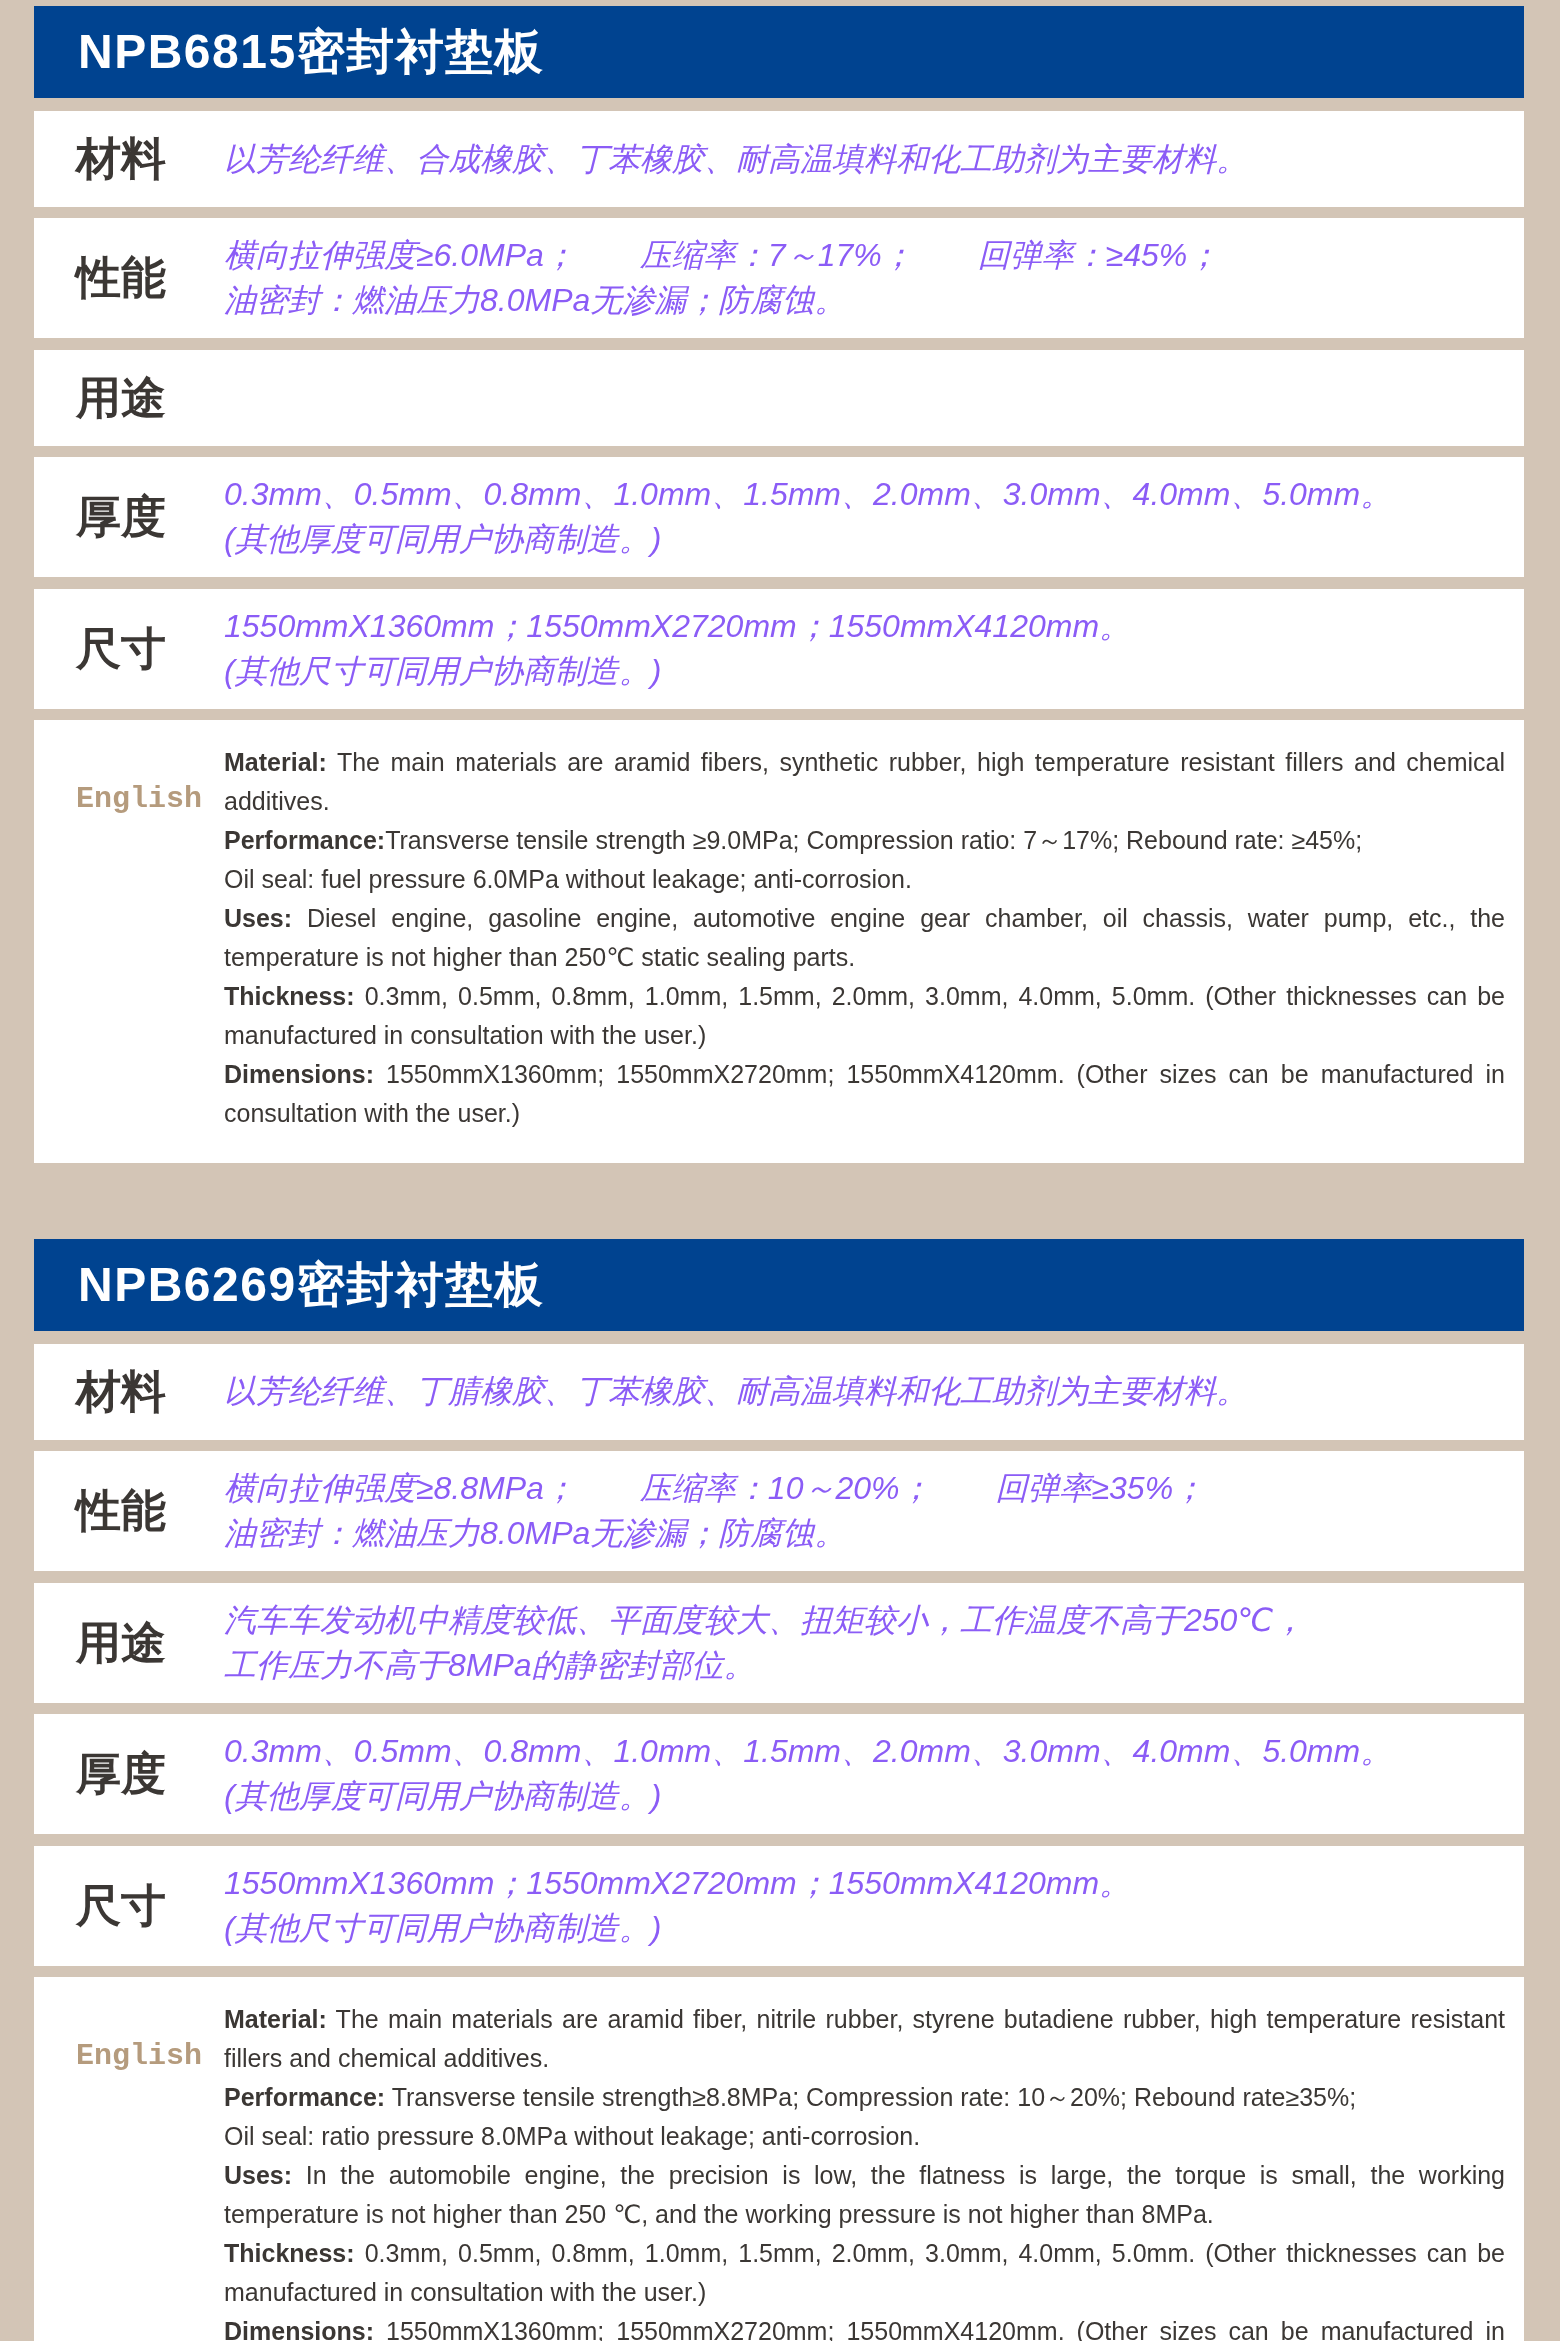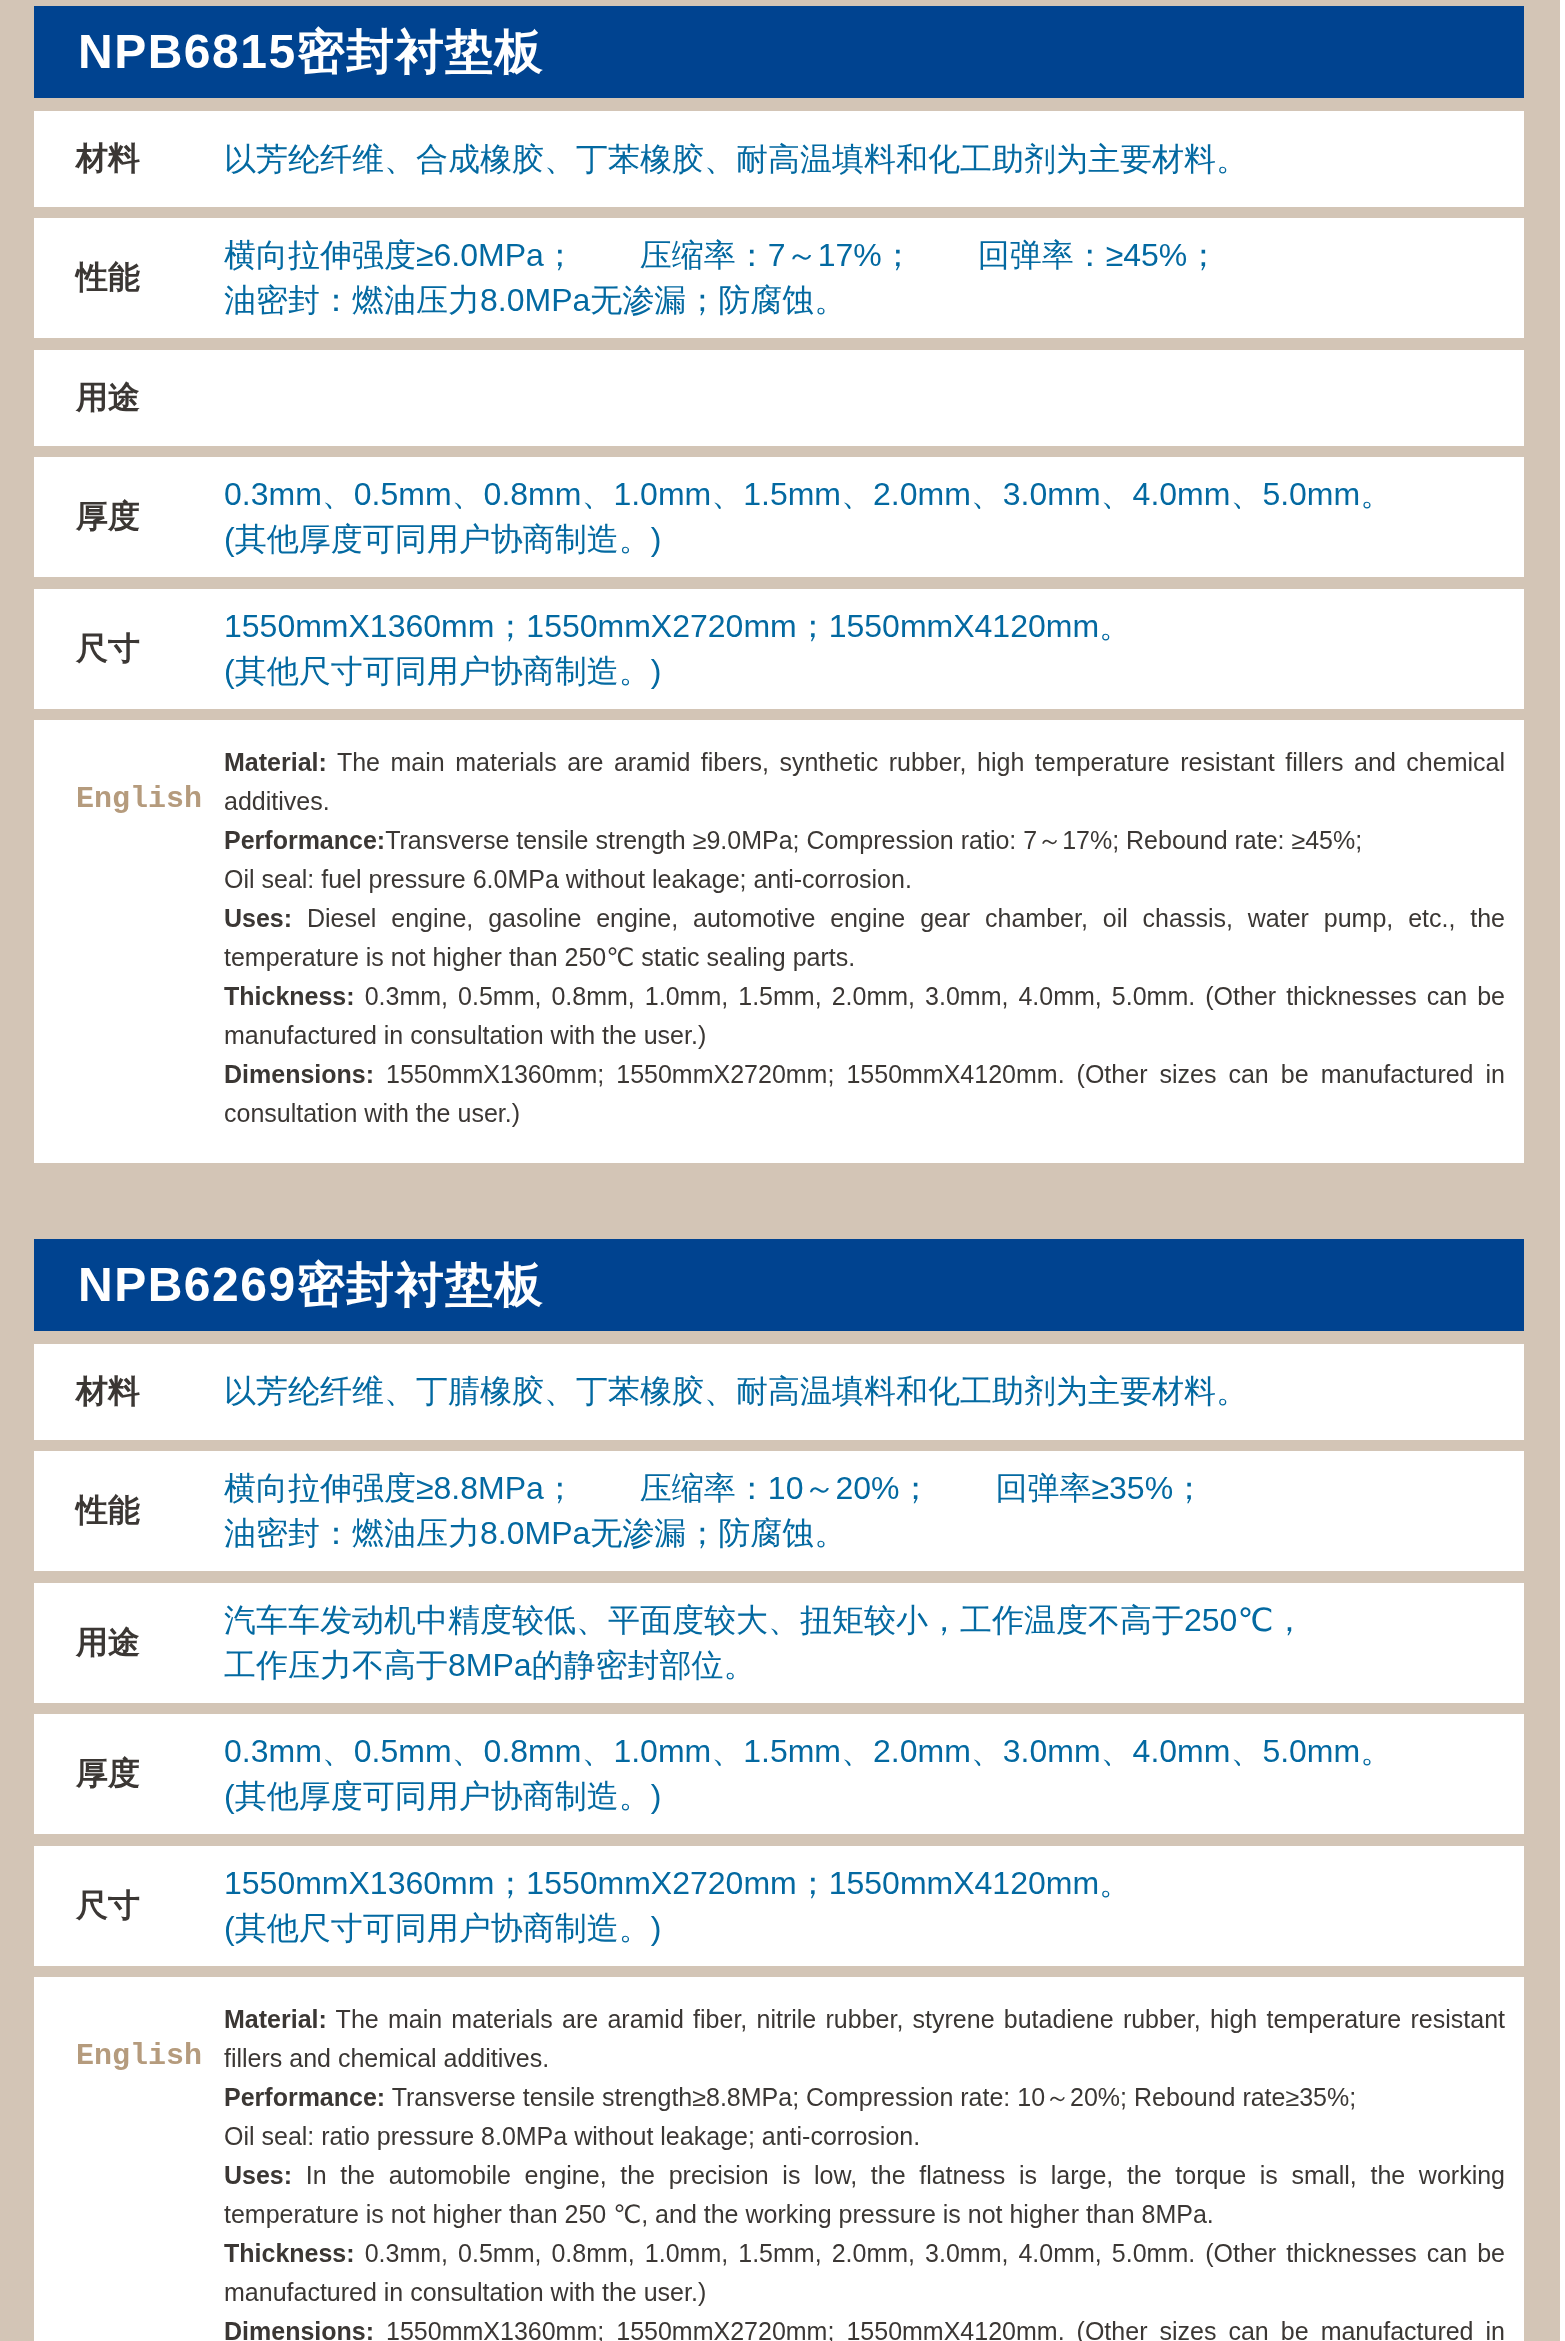--- a/index.html
+++ b/index.html
@@ -44,29 +44,30 @@
     display: flex;
     align-items: center;
     box-sizing: border-box;
     min-height: 96px;
     padding: 15px 19px 15px 42px;
     margin-bottom: 11.4px;
   }
   .lbl {
     width: 148px;
     flex-shrink: 0;
-    font-size: 32px;
+    font-size: 45px;
     font-weight: bold;
     color: #3b3734;
   }
   .content {
     flex: 1;
     font-size: 32px;
     line-height: 45px;
-    color: #0369a1;
+    color: #8b5cf6;
+    font-style: italic;
   }
   .content p { margin: 0; }
   .eng-row {
     align-items: flex-start;
     padding-top: 23px;
     padding-bottom: 30px;
   }
   .eng-lbl {
     padding-top: 39px;
     color: #b59b7d;

